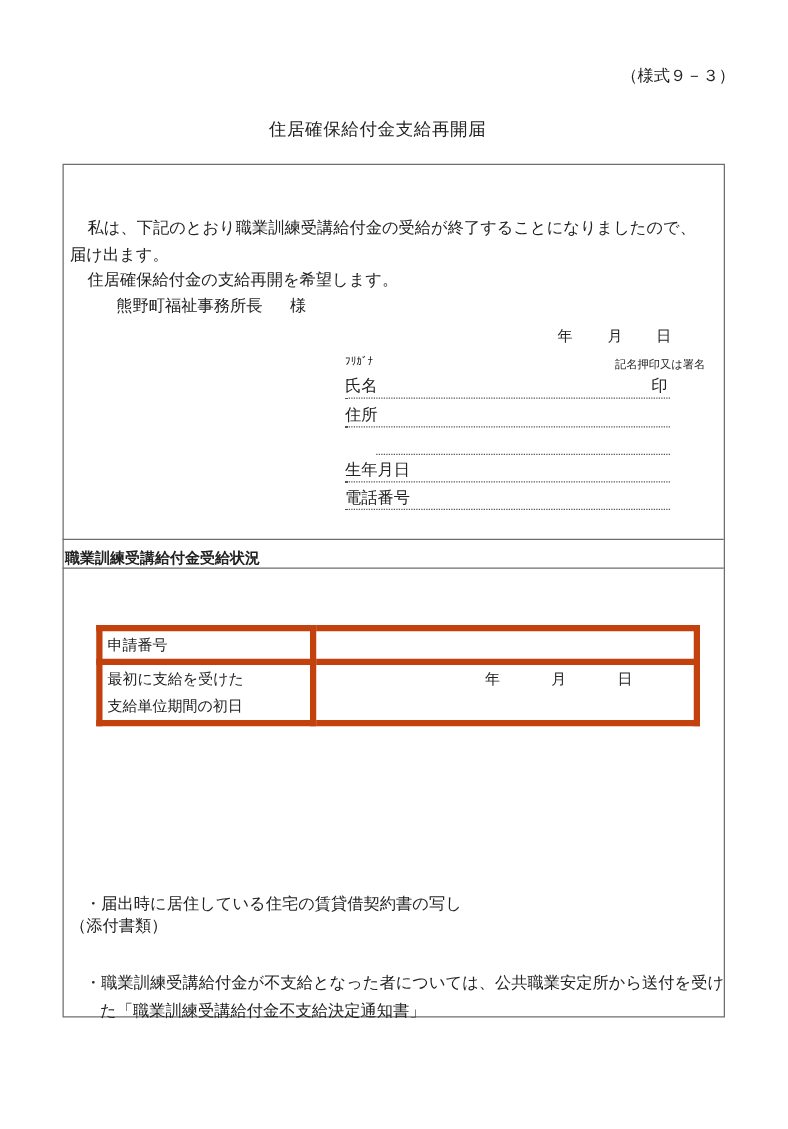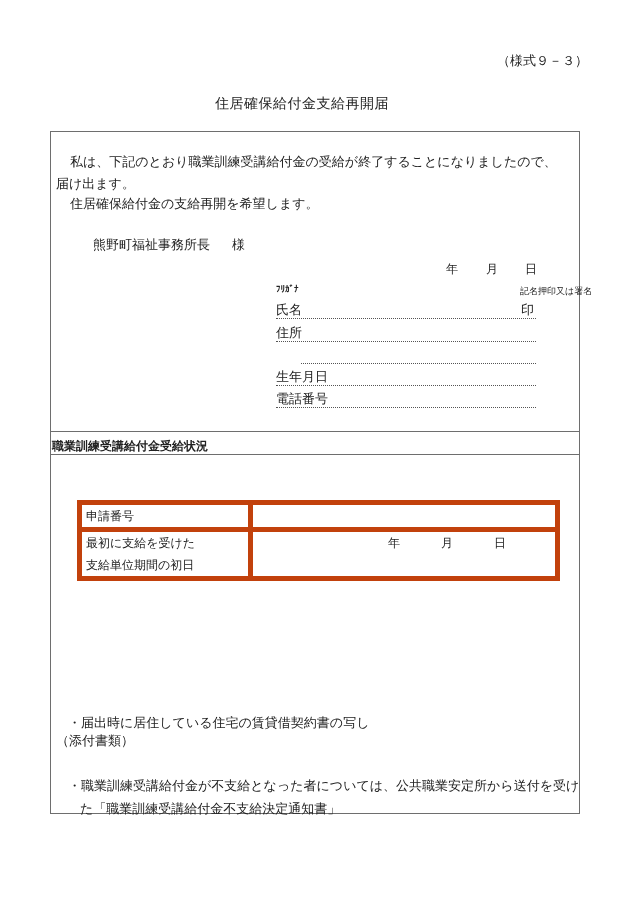--- a/index.html
+++ b/index.html
@@ -3,29 +3,29 @@
 <meta charset="utf-8">
 <style>
   html, body { margin: 0; padding: 0; background: #ffffff; }
   body { width: 630px; height: 903px; position: relative; overflow: hidden;
          font-family: "DejaVu Serif", "Liberation Serif", serif; color: #222; }
   .abs { position: absolute; white-space: nowrap; }
   .form-no { top: 52px; left: 497px; font-size: 13px; }
   .title { top: 95px; left: 0; width: 604px; text-align: center; font-size: 14px; letter-spacing: 0.5px; }
   .outer { position: absolute; left: 50px; top: 131px; width: 528px; height: 681px; border: 1px solid #6e6e6e; }
   .hline { position: absolute; left: 50px; width: 529px; height: 0; border-top: 1px solid #6e6e6e; }
-  .body-text { font-size: 13px; }
+  .body-text { font-size: 13px; margin-top: 20px; }
   .p1 { top: 153px; left: 70px; }
   .p2 { top: 175px; left: 56px; }
   .p3 { top: 195px; left: 70px; }
   .addressee { top: 236px; left: 93px; font-size: 13px; }
   .addressee .sama { margin-left: 22px; }
   .date { top: 261px; font-size: 12px; }
-  .furigana { top: 284px; left: 276px; font-size: 9px; font-family: "DejaVu Sans", sans-serif; font-weight: bold; }
-  .sign-note { top: 285px; left: 484px; font-size: 9px; padding-left: 36px; }
+  .furigana { top: 284px; left: 276px; font-size: 9px; font-family: "DejaVu Sans", sans-serif; }
+  .sign-note { top: 285px; left: 456px; font-size: 9px; padding-left: 36px; }
   .field { position: absolute; left: 276px; width: 260px; border-bottom: 1px dotted #555; font-size: 13px; height: 16px; line-height: 16px; }
   .field .lbl { position: absolute; left: 0; bottom: 0; }
   .field .seal { position: absolute; right: 2px; bottom: 0; }
   .section-title { top: 438px; left: 52px; font-size: 12px; font-weight: bold; font-family: "DejaVu Sans", sans-serif; }
   table.status { position: absolute; left: 77px; top: 500px; width: 483px; border-collapse: collapse; font-size: 12px; }
   table.status td { border: 5px solid #c2410c; padding: 0 4px; vertical-align: top; line-height: 22px; }
   table.status td.label { width: 158px; }
   .datecells { position: relative; height: 22px; }
   .datecells span { position: absolute; top: 0; }
   .attach-head { top: 732px; left: 56px; font-size: 13px; text-align: center; }

